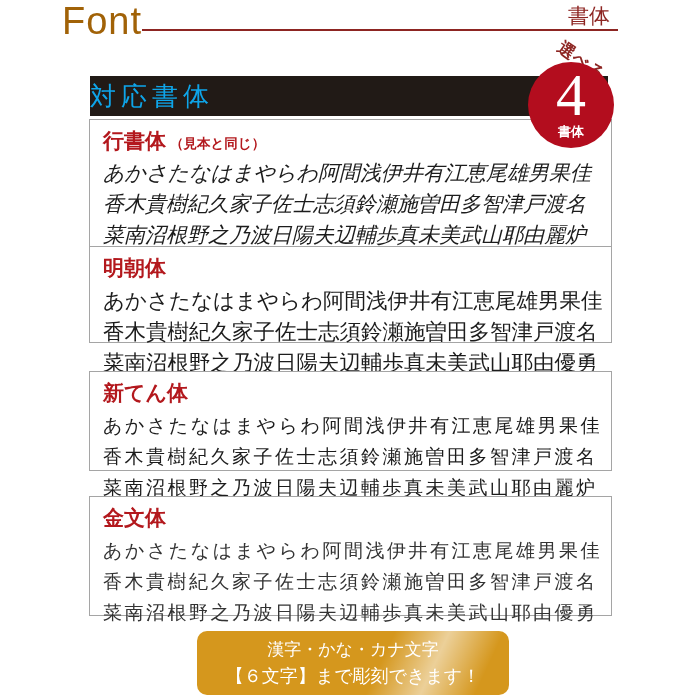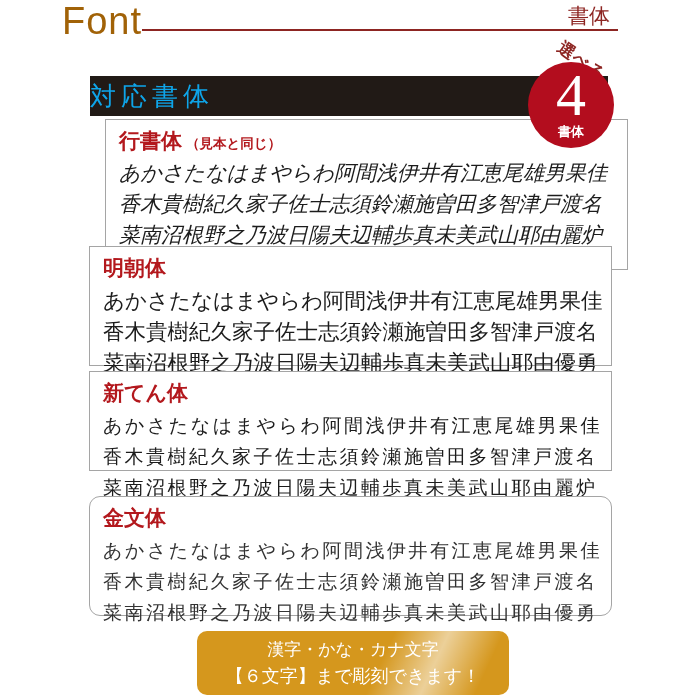--- a/index.html
+++ b/index.html
@@ -25,24 +25,24 @@
              font-family:"Liberation Serif",serif;font-size:60px;line-height:66px;color:#ffffff;}
   .badge-unit{position:absolute;left:0;bottom:7px;width:100%;text-align:center;
               font-size:13px;font-weight:bold;color:#ffffff;}
   .badge-rotated{position:absolute;left:42px;top:-20px;transform:rotate(35deg);
                  transform-origin:left top;color:#8d2522;font-weight:bold;font-size:17px;
                  letter-spacing:1px;white-space:nowrap;}
 
   
   .font-box{position:absolute;left:89px;width:523px;background:#fff;
             border:1px solid #a5a5a5;box-sizing:border-box;padding:7px 0 0 13px;}
-  .fb1{top:119px;height:151px;margin-left:16px;}
-  .fb2{top:246px;height:120px;}
+  .fb1{top:119px;height:151px;}
+  .fb2{top:246px;height:97px;}
   .fb3{top:371px;height:100px;}
-  .fb4{top:496px;height:120px;border-radius:11px;}
+  .fb4{top:496px;height:120px;}
   .font-label{color:#b3181d;font-weight:bold;font-size:21px;display:inline-block;}
   .font-note{color:#b3181d;font-weight:bold;font-size:13.5px;margin-left:4px;}
   .sample{margin-top:3px;color:#1c1c1c;}
   .sample .line{white-space:nowrap;}
   .gyosho .line{font-family:"DejaVu Serif",serif;font-style:italic;font-size:21px;line-height:31px;}
   .mincho .line{font-family:"DejaVu Serif",serif;font-size:21.5px;line-height:31px;}
   .shinten .line{font-family:"DejaVu Sans",sans-serif;font-size:19px;line-height:31px;letter-spacing:2.5px;}
   .kinbun .line{font-family:"DejaVu Sans",sans-serif;font-size:19px;line-height:31px;
                 letter-spacing:2.5px;font-weight:300;color:#333;}
 

